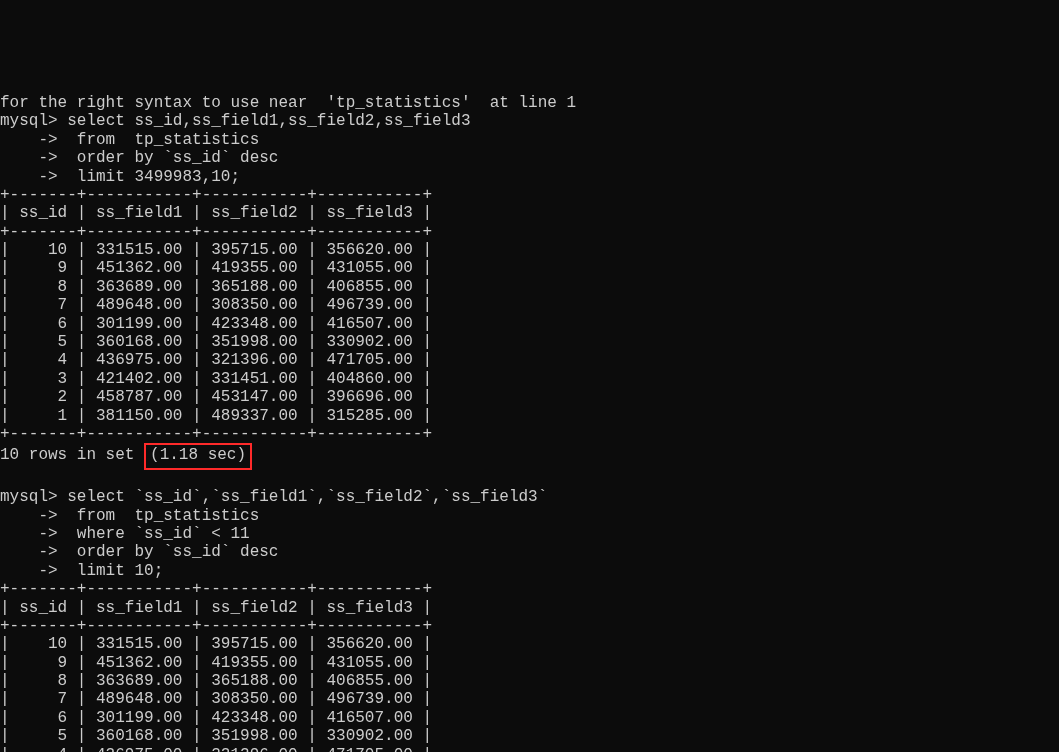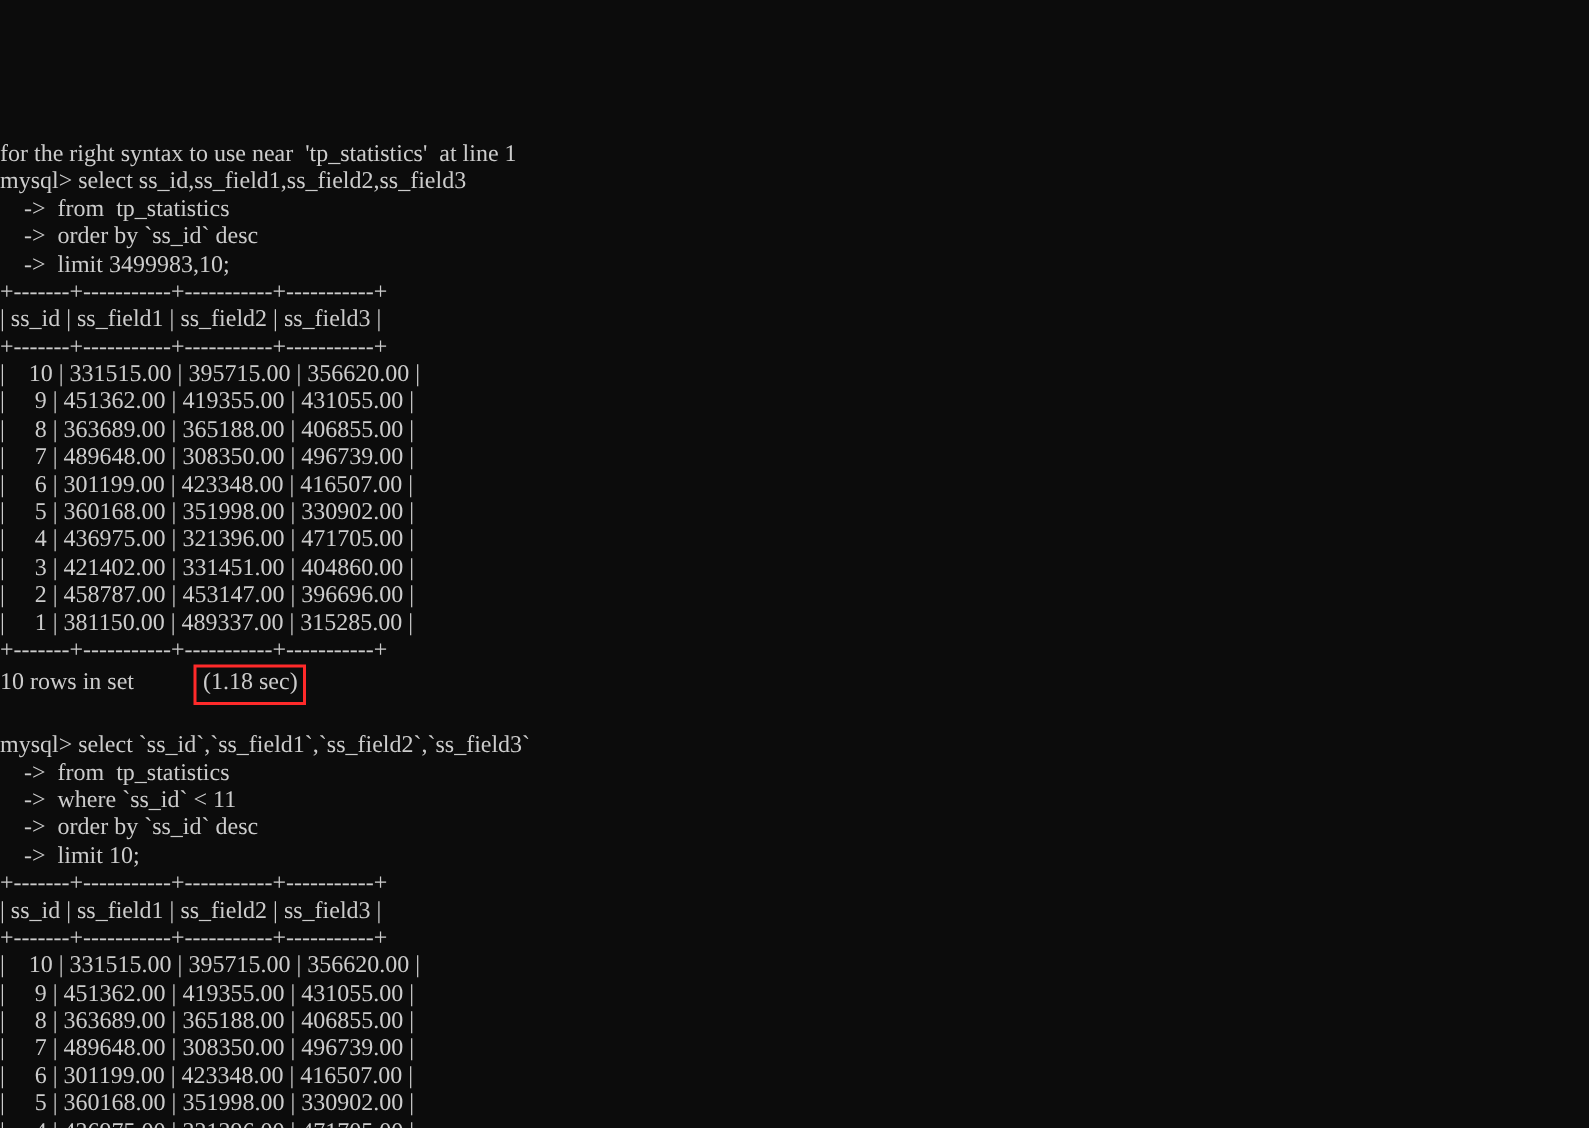--- a/index.html
+++ b/index.html
@@ -10,27 +10,25 @@
     font-family: "Consolas", "Courier New", monospace;
     font-size: 16px;
     line-height: 1.15;
     white-space: pre;
   }
   .terminal {
     padding: 2px 0 0 0;
   }
   .line {
     display: block;
-    font-family: Liberation Serif, serif;
   }
   .hl-box {
     border: 2px solid #ff2a2a;
     padding: 1px 4px 3px 4px;
     display: inline-block;
-    margin-left: 36px;
   }
 </style>
 </head>
 <body>
 
 
 
 <div class="terminal"><span class="line">for the right syntax to use near  'tp_statistics'  at line 1</span><span class="line"><span>mysql&gt;</span> <span>select ss_id,ss_field1,ss_field2,ss_field3</span></span><span class="line"><span>    -&gt;</span>  <span>from  tp_statistics</span></span><span class="line"><span>    -&gt;</span>  <span>order by `ss_id` desc</span></span><span class="line"><span>    -&gt;</span>  <span>limit 3499983,10;</span></span><span class="line">+-------+-----------+-----------+-----------+</span><span class="line">| ss_id | ss_field1 | ss_field2 | ss_field3 |</span><span class="line">+-------+-----------+-----------+-----------+</span><span class="line">|    10 | 331515.00 | 395715.00 | 356620.00 |</span><span class="line">|     9 | 451362.00 | 419355.00 | 431055.00 |</span><span class="line">|     8 | 363689.00 | 365188.00 | 406855.00 |</span><span class="line">|     7 | 489648.00 | 308350.00 | 496739.00 |</span><span class="line">|     6 | 301199.00 | 423348.00 | 416507.00 |</span><span class="line">|     5 | 360168.00 | 351998.00 | 330902.00 |</span><span class="line">|     4 | 436975.00 | 321396.00 | 471705.00 |</span><span class="line">|     3 | 421402.00 | 331451.00 | 404860.00 |</span><span class="line">|     2 | 458787.00 | 453147.00 | 396696.00 |</span><span class="line">|     1 | 381150.00 | 489337.00 | 315285.00 |</span><span class="line">+-------+-----------+-----------+-----------+</span><span class="line"><span>10 rows in set </span><span class="hl-box">(1.18 sec)</span></span>
 <span class="line"><span>mysql&gt;</span> <span>select `ss_id`,`ss_field1`,`ss_field2`,`ss_field3`</span></span><span class="line"><span>    -&gt;</span>  <span>from  tp_statistics</span></span><span class="line"><span>    -&gt;</span>  <span>where `ss_id` &lt; 11</span></span><span class="line"><span>    -&gt;</span>  <span>order by `ss_id` desc</span></span><span class="line"><span>    -&gt;</span>  <span>limit 10;</span></span><span class="line">+-------+-----------+-----------+-----------+</span><span class="line">| ss_id | ss_field1 | ss_field2 | ss_field3 |</span><span class="line">+-------+-----------+-----------+-----------+</span><span class="line">|    10 | 331515.00 | 395715.00 | 356620.00 |</span><span class="line">|     9 | 451362.00 | 419355.00 | 431055.00 |</span><span class="line">|     8 | 363689.00 | 365188.00 | 406855.00 |</span><span class="line">|     7 | 489648.00 | 308350.00 | 496739.00 |</span><span class="line">|     6 | 301199.00 | 423348.00 | 416507.00 |</span><span class="line">|     5 | 360168.00 | 351998.00 | 330902.00 |</span><span class="line">|     4 | 436975.00 | 321396.00 | 471705.00 |</span>
 </div>

